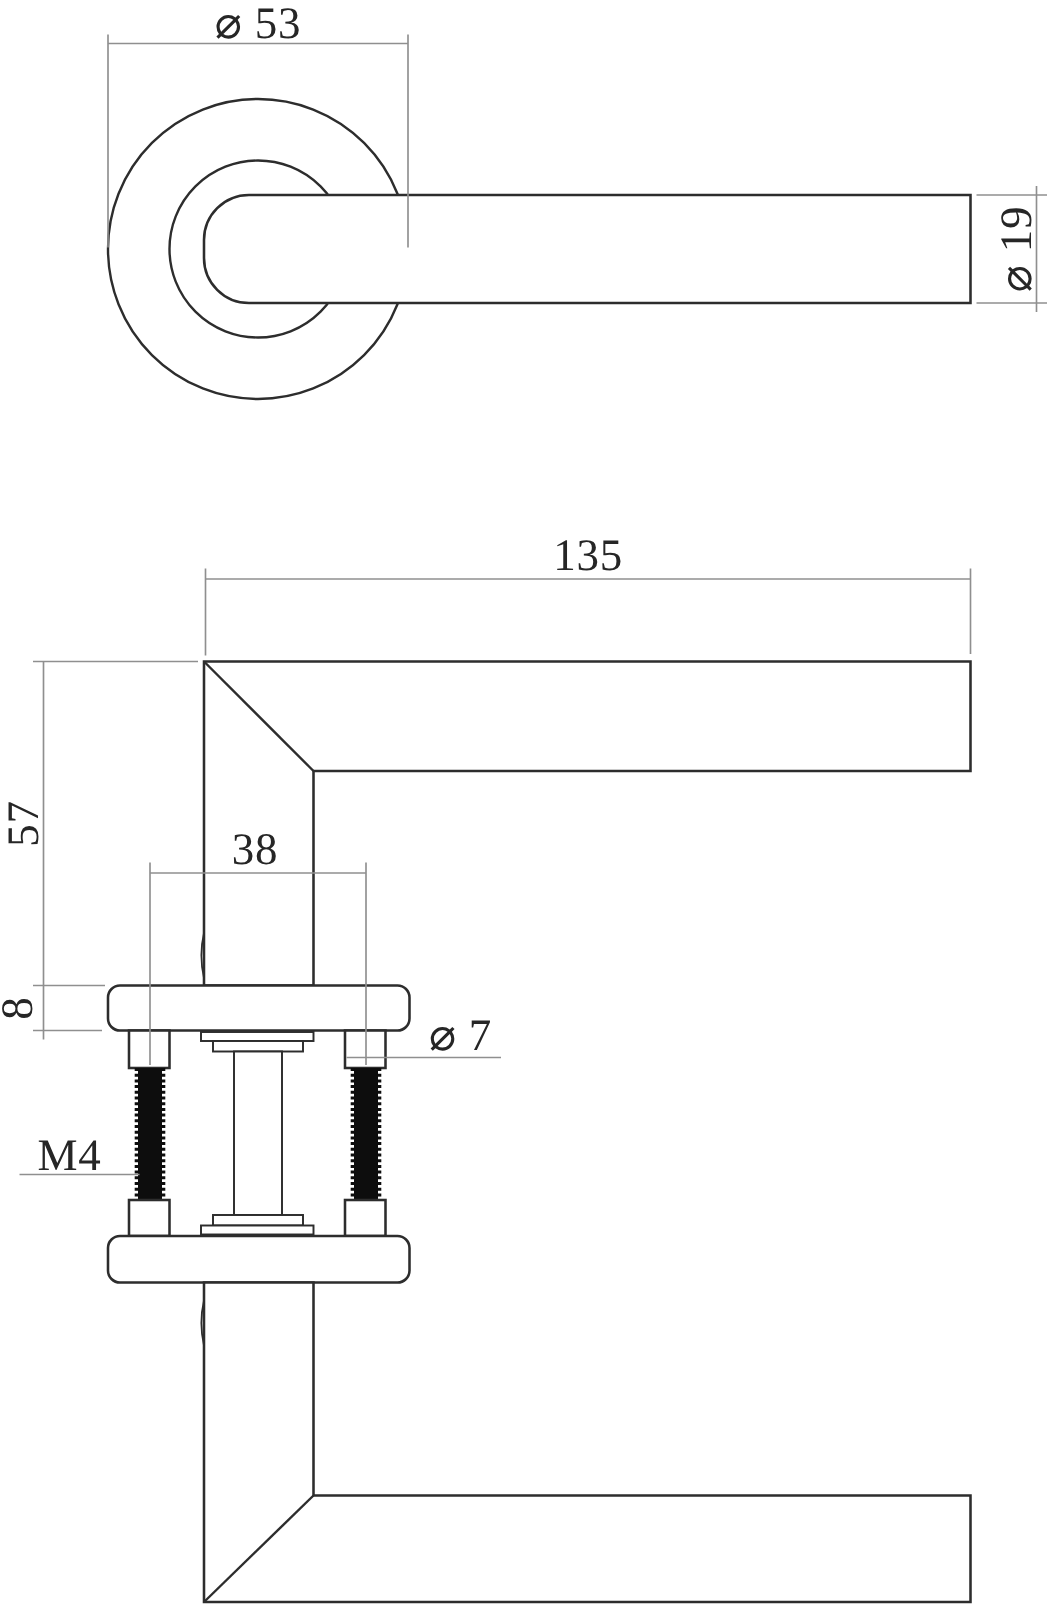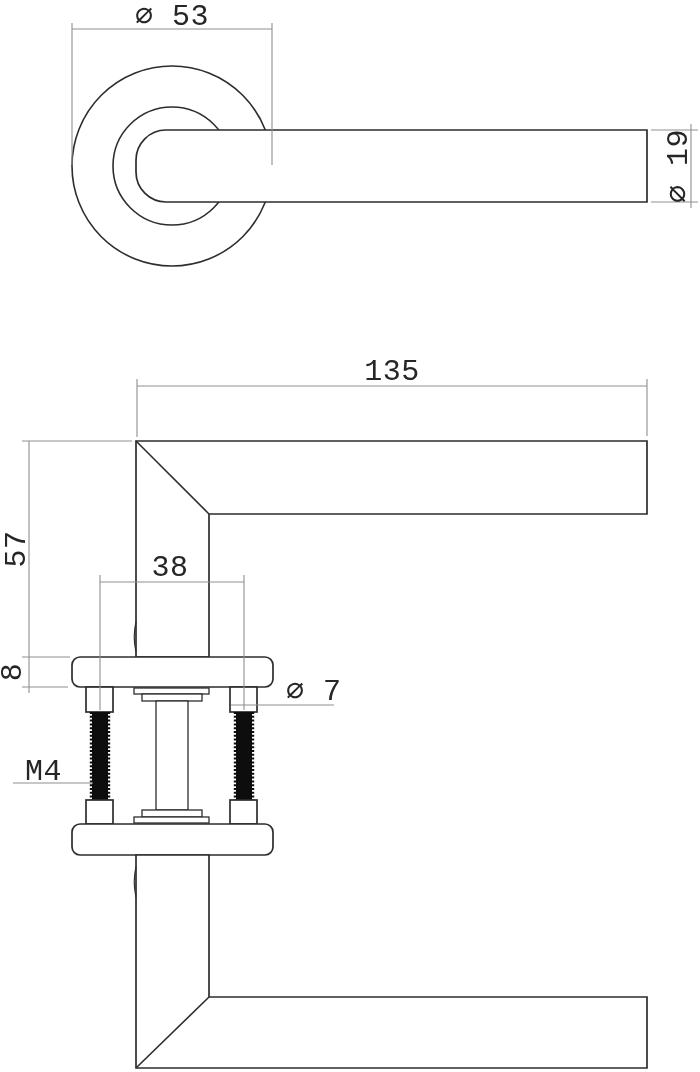--- a/index.html
+++ b/index.html
@@ -1,16 +1,16 @@
 <!DOCTYPE html>
 <html><head>
 <meta charset="utf-8">
 <style>
   html,body{margin:0;padding:0;background:#ffffff;}
-  .stage{width:700px;height:1072px;background:#fff;position:relative;font-family:Liberation Mono, monospace;}
+  .stage{width:700px;height:1072px;background:#fff;position:relative;font-family:Liberation Serif, serif;}
   svg{display:block;}
   
   .obj{stroke:#2d2d2d;stroke-width:1.7;fill:#ffffff;stroke-linejoin:miter;stroke-linecap:butt;}
   .obj-thin{stroke:#2d2d2d;stroke-width:1.3;fill:#ffffff;}
   .obj-line{stroke:#2d2d2d;stroke-width:1.6;fill:none;}
   .fillet{stroke:#2d2d2d;stroke-width:1.2;fill:none;}
   .thread{fill:#0d0d0d;stroke:none;}
   .thread-edge{stroke:#0d0d0d;stroke-width:2.4;stroke-dasharray:2,1.8;fill:none;}
   
   .dim{stroke:#8f8f8f;stroke-width:1.1;fill:none;stroke-linecap:butt;}

